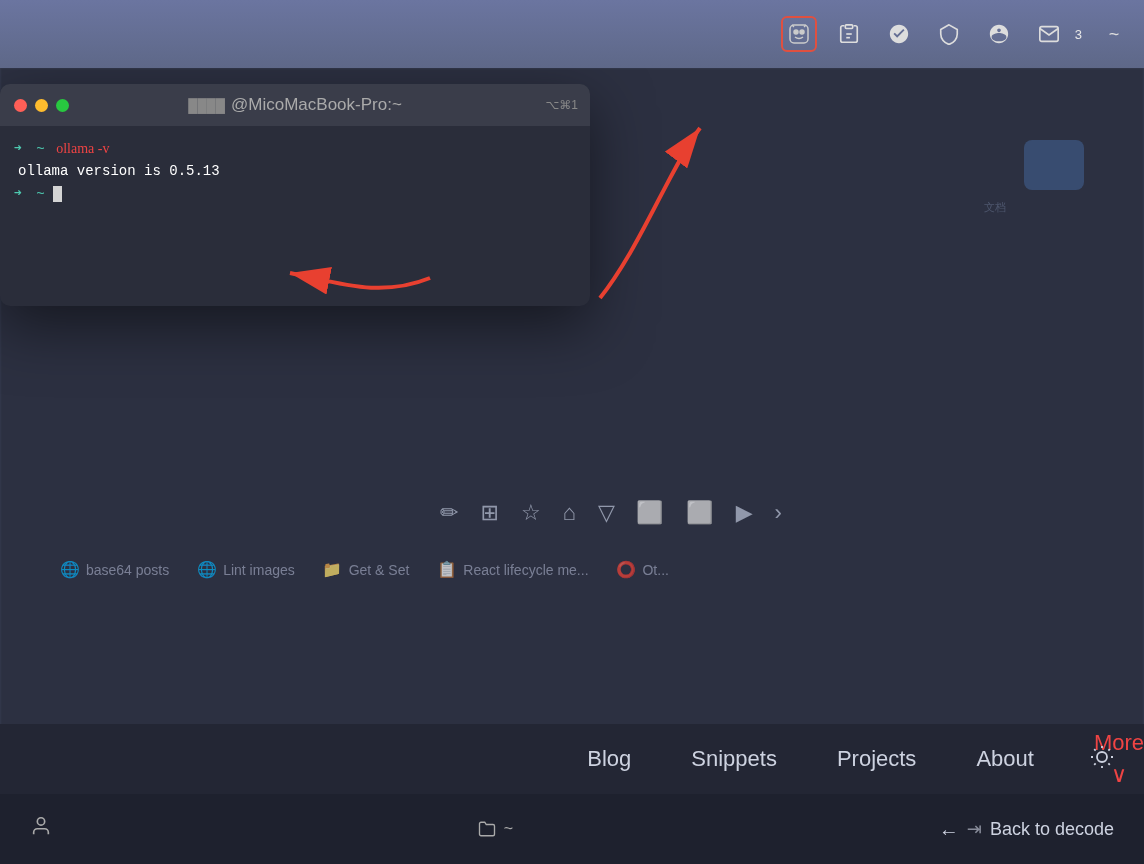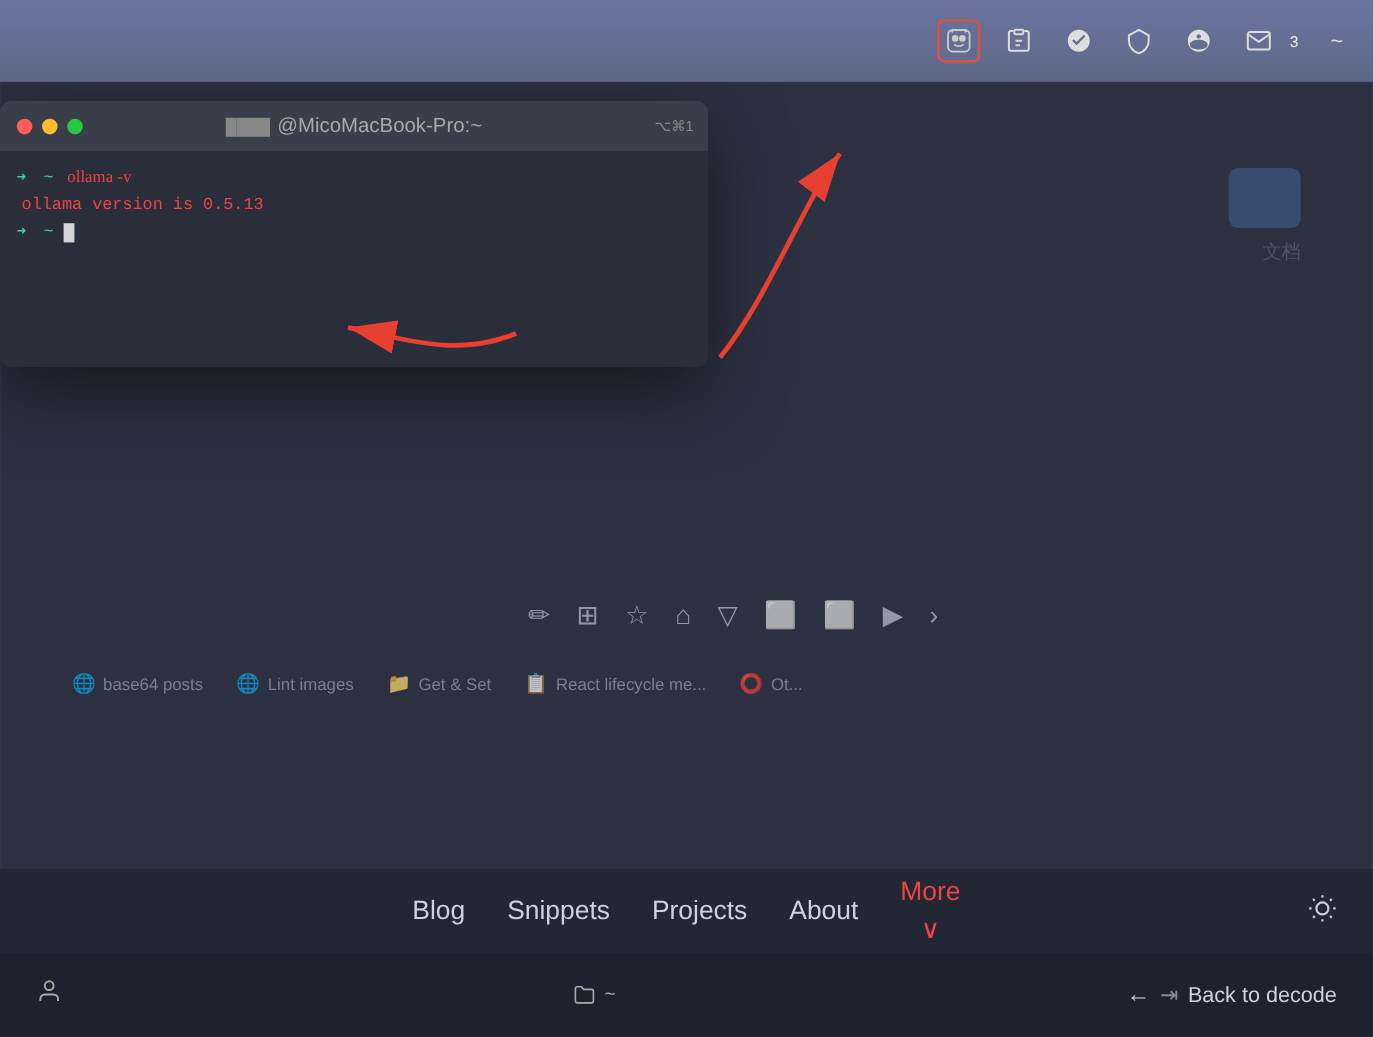--- a/index.html
+++ b/index.html
@@ -119,21 +119,21 @@
     }
     .term-tilde {
       color: #4ec9b0;
       margin-right: 8px;
     }
     .term-command {
       color: #ef4444;
       font-family: Liberation Serif, serif;
     }
     .term-output {
-      color: #ef4444;
+      color: #ffffff;
       padding-left: 4px;
     }
     .term-cursor {
       display: inline-block;
       width: 9px;
       height: 16px;
       background: #d4d4d4;
       vertical-align: middle;
       animation: blink 1s step-end infinite;
     }
@@ -158,22 +158,22 @@
     
     .website-nav {
       position: absolute;
       bottom: 70px;
       left: 0;
       width: 1144px;
       background: rgba(35, 38, 52, 0.95);
       height: 70px;
       display: flex;
       align-items: center;
-      justify-content: center;
-      gap: 35px;
+      justify-content: flex-end;
+      gap: 60px;
       z-index: 10;
     }
     .nav-link {
       color: #cdd2e0;
       font-size: 22px;
       font-weight: 400;
       cursor: pointer;
       text-decoration: none;
     }
     .nav-more {
@@ -275,22 +275,22 @@
     .file-folder {
       width: 60px;
       height: 50px;
       background: #5080c8;
       border-radius: 8px;
       margin-bottom: 10px;
       margin-left: 40px;
     }
     .file-text {
       color: #8899bb;
-      font-size: 16px;
-      text-align: right;
+      font-size: 11px;
+      text-align: left;
       margin-top: 0;
     }
 
     
     .arrow-container {
       position: absolute;
       top: 68px;
       left: 0;
       width: 1144px;
       height: 796px;

